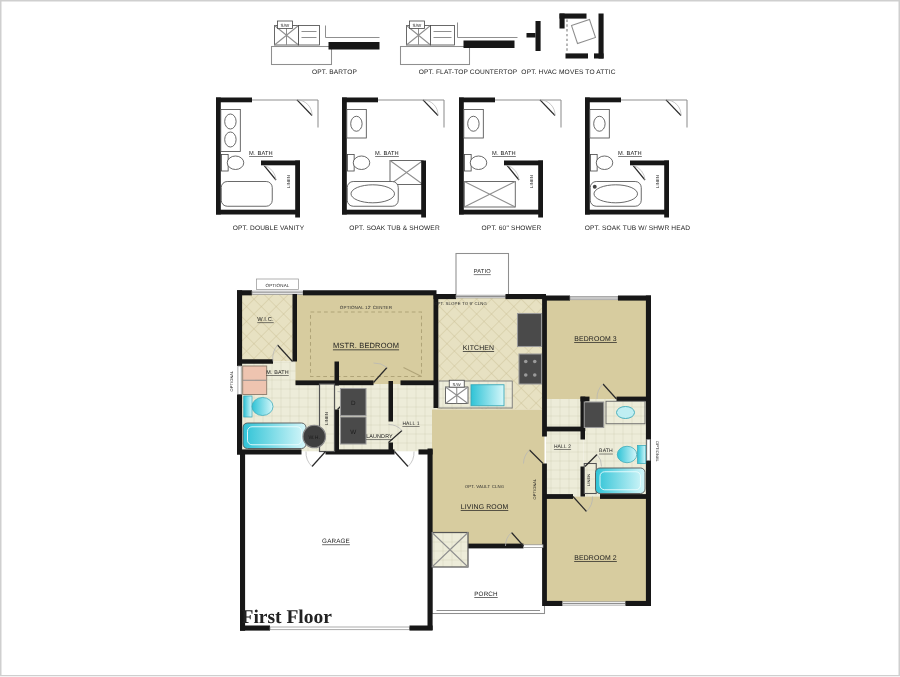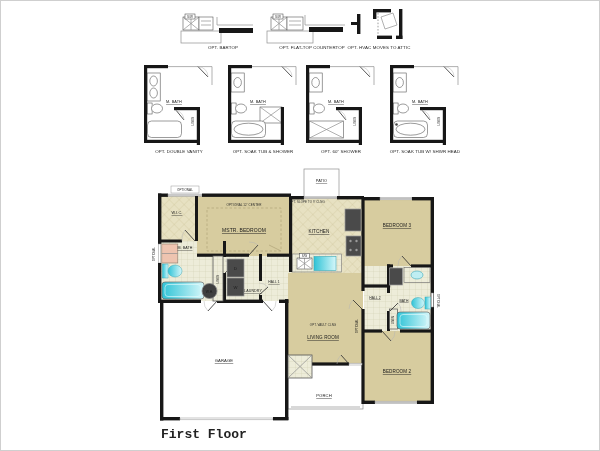--- a/index.html
+++ b/index.html
@@ -7,21 +7,21 @@
   svg text{font-family:"Liberation Sans",sans-serif;fill:#1c1c1c;letter-spacing:.1px;}
   .u{text-decoration:underline;}
   .note{fill:#2a2a2a;}
   .wall{fill:#171717;}
   .thin{stroke:#8f8f8f;stroke-width:.7;fill:none;}
   .fix{stroke:#4a4a4a;stroke-width:.55;fill:#ffffff;}
   .leaf{stroke:#2a2a2a;stroke-width:.8;}
   .arc{stroke:#b5b5b5;stroke-width:.5;fill:none;}
   .appl{fill:#4a4a4a;stroke:#9a9a9a;stroke-width:.7;}
   .win{fill:#ffffff;stroke:#8f8f8f;stroke-width:.5;}
-  #title{position:absolute;left:160px;top:426px;font-family:Liberation Mono, monospace;font-weight:700;font-size:13px;color:#222;}
+  #title{position:absolute;left:160px;top:402px;font-family:Liberation Serif, serif;font-weight:700;font-size:13px;color:#222;}
 </style>
 </head>
 <body>
 
 <div id="canvas">
 <svg width="600" height="451" viewBox="0 0 600 451">
   <defs>
     <pattern id="diagTile" width="7" height="7" patternUnits="userSpaceOnUse" patternTransform="rotate(45)">
       <rect width="7" height="7" fill="#e7e1c2"></rect>
       <path d="M7 0H0V7" fill="none" stroke="#c7ba8e" stroke-width=".5"></path>

